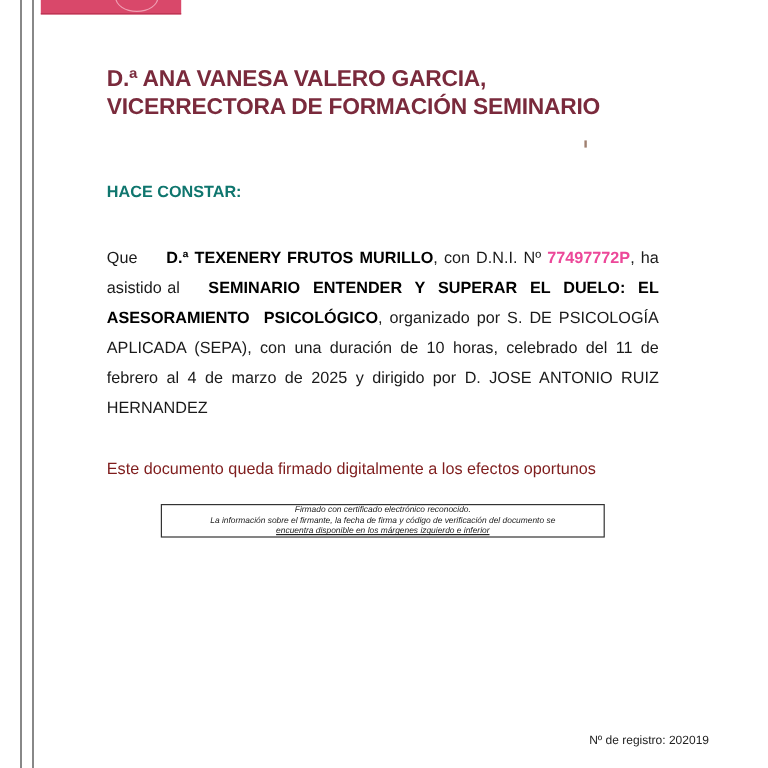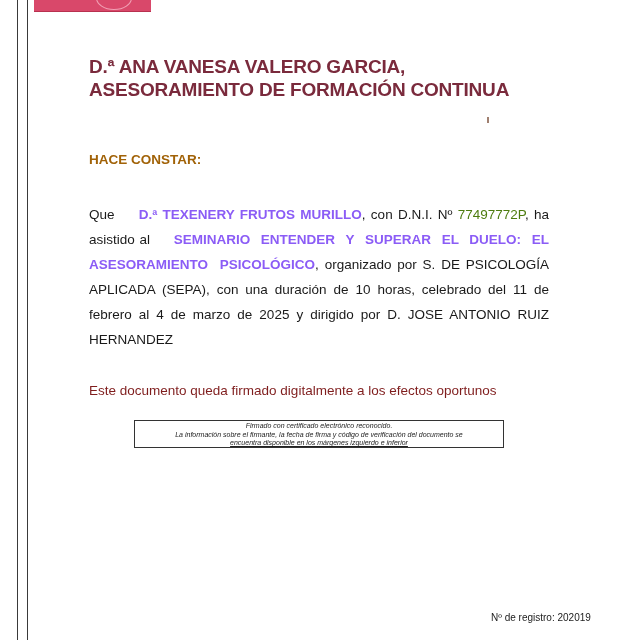--- a/index.html
+++ b/index.html
@@ -26,28 +26,28 @@
     position:absolute; left:62px; top:-14px; width:34px; height:22px;
     border:1px solid #f0a0b4; border-radius:50%;
   }
   .title {
     position:absolute; left:89px; top:55px;
     font-weight:bold; font-size:19px; line-height:23px; color:#7a2a3c;
     letter-spacing:-0.2px;
   }
   .stray-mark { position:absolute; left:487px; top:117px; width:2px; height:6px; background:#a08070; }
   .hace {
-    position:absolute; left:89px; top:152px; font-weight:bold; font-size:13.5px; color:#a16207;
+    position:absolute; left:89px; top:152px; font-weight:bold; font-size:13.5px; color:#0f766e;
   }
   .body-text {
     position:absolute; left:89px; top:202px; width:460px;
     font-size:13.5px; line-height:25px; text-align:justify; color:#1a1a1a;
   }
-  .hl { font-weight:bold; color:#8b5cf6;padding-left:19px; }
-  .hl-dark { font-weight:normal; color:#4d7c0f; }
+  .hl { font-weight:bold; color:#000000;padding-left:19px; }
+  .hl-dark { font-weight:bold; color:#ec4899; }
   .signed-line {
     position:absolute; left:89px; top:383px; font-size:13.5px; color:#7f1d1d;
   }
   .sig-box {
     position:absolute; left:134px; top:420px; width:370px; height:28px;
     border:1px solid #333; box-sizing:border-box;
     font-style:italic; font-size:7px; line-height:8.5px; text-align:center; color:#222;
     padding-top:1px;
   }
   .sig-box .u { text-decoration:underline; }
@@ -66,21 +66,21 @@
   
   
 </div>
 
 <div class="logo">
   <div class="logo-circle"></div>
 </div>
 
 <div class="title">
   <div>D.ª ANA VANESA VALERO GARCIA,</div>
-  <div>ASESORAMIENTO DE FORMACIÓN CONTINUA</div>
+  <div>VICERRECTORA DE FORMACIÓN SEMINARIO</div>
 </div>
 
 <div class="stray-mark"></div>
 
 <div class="hace">HACE CONSTAR:</div>
 
 <div class="body-text">
   <span>Que </span><span class="hl">D.ª TEXENERY FRUTOS MURILLO</span><span>, con D.N.I. Nº </span><span class="hl-dark">77497772P</span><span>, ha asistido al </span><span class="hl" style="word-spacing:6px;">SEMINARIO ENTENDER Y SUPERAR EL DUELO: EL ASESORAMIENTO PSICOLÓGICO</span><span>, organizado por S. DE PSICOLOGÍA APLICADA (SEPA), con una duración de 10 horas, celebrado del 11 de febrero al 4 de marzo de 2025 y dirigido por D. JOSE ANTONIO RUIZ HERNANDEZ</span>
 </div>
 

